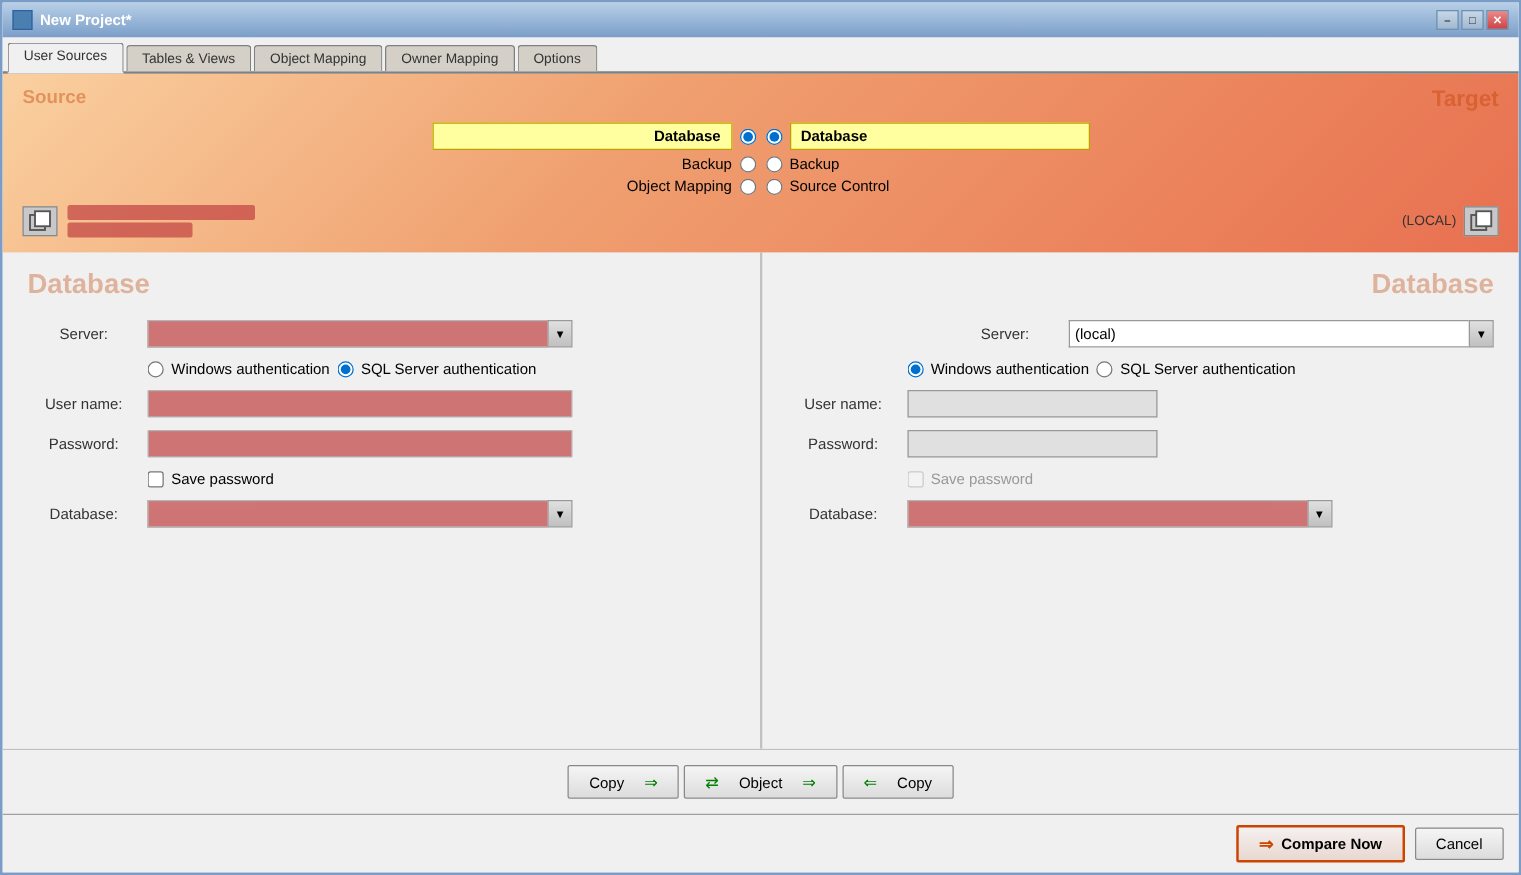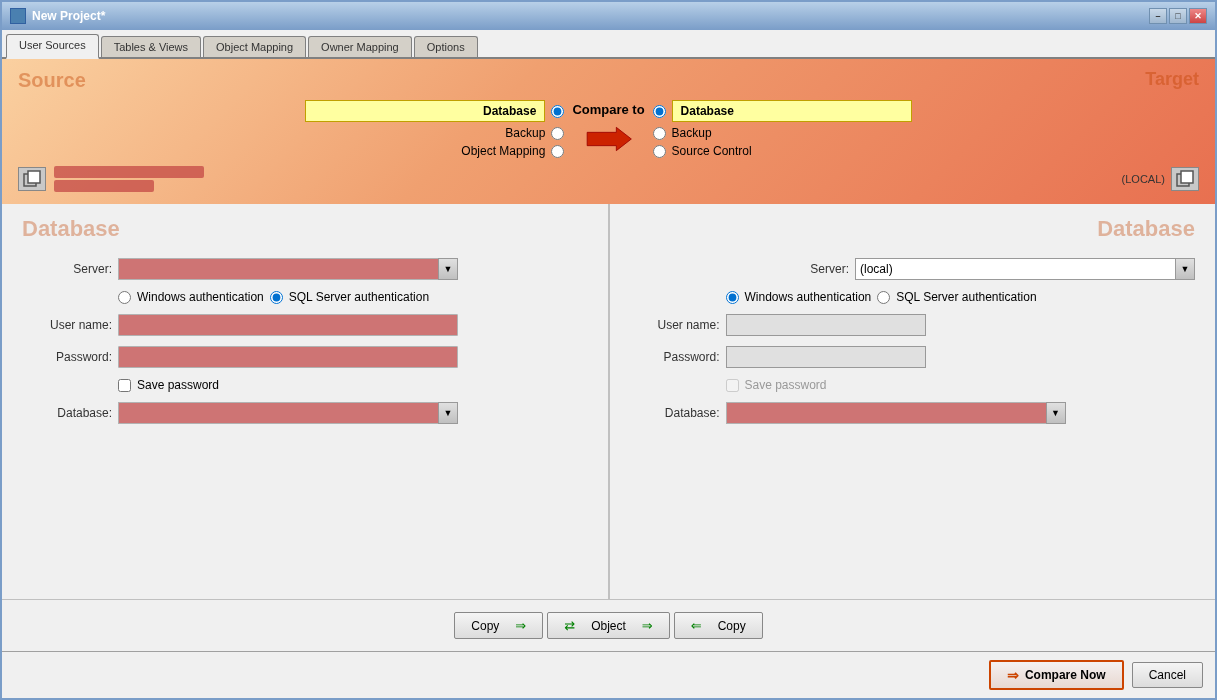--- a/index.html
+++ b/index.html
@@ -92,21 +92,21 @@
     }
 
     .source-target-labels {
       display: flex;
       justify-content: space-between;
       padding: 2px 8px;
       margin-bottom: 6px;
     }
 
     .source-label {
-      font-size: 20px;
+      font-size: 15px;
       font-weight: bold;
       color: #c04000;
       opacity: 0.4;
     }
 
     .target-label {
       font-size: 18px;
       font-weight: bold;
       color: #c04000;
       opacity: 0.4;
@@ -230,21 +230,21 @@
     }
 
     .field-row {
       display: flex;
       align-items: center;
       margin-bottom: 10px;
       gap: 6px;
     }
 
     .field-label {
-      text-align: right;
+      text-align: center;
       min-width: 90px;
       color: #333;
     }
 
     .field-input {
       flex: 1;
       height: 22px;
       border: 1px solid #999;
       padding: 0 4px;
       background: white;
@@ -413,26 +413,20 @@
           <div class="option-row" style="justify-content:flex-end;">
             <label>Backup</label>
             <input type="radio" name="source-type" style="">
           </div>
           <div class="option-row" style="justify-content:flex-end;">
             <label>Object Mapping</label>
             <input type="radio" name="source-type" style="">
           </div>
         </div>
 
-        <div style="display:flex;flex-direction:column;align-items:center;gap:4px;">
-          <span style="font-weight:bold;font-size:13px;">Compare to</span>
-          <svg class="arrow-svg" viewBox="0 0 60 36">
-            <polygon points="5,10 40,10 40,4 58,18 40,32 40,26 5,26" fill="#cc2200" stroke="#990000" stroke-width="1"></polygon>
-          </svg>
-        </div>
 
         <div class="compare-options-right">
           <div class="option-row">
             <input type="radio" name="target-type" checked="" style="">
             <input type="text" class="db-input-yellow-right" value="Database" readonly="" style="">
           </div>
           <div class="option-row">
             <input type="radio" name="target-type" style="">
             <label>Backup</label>
           </div>

